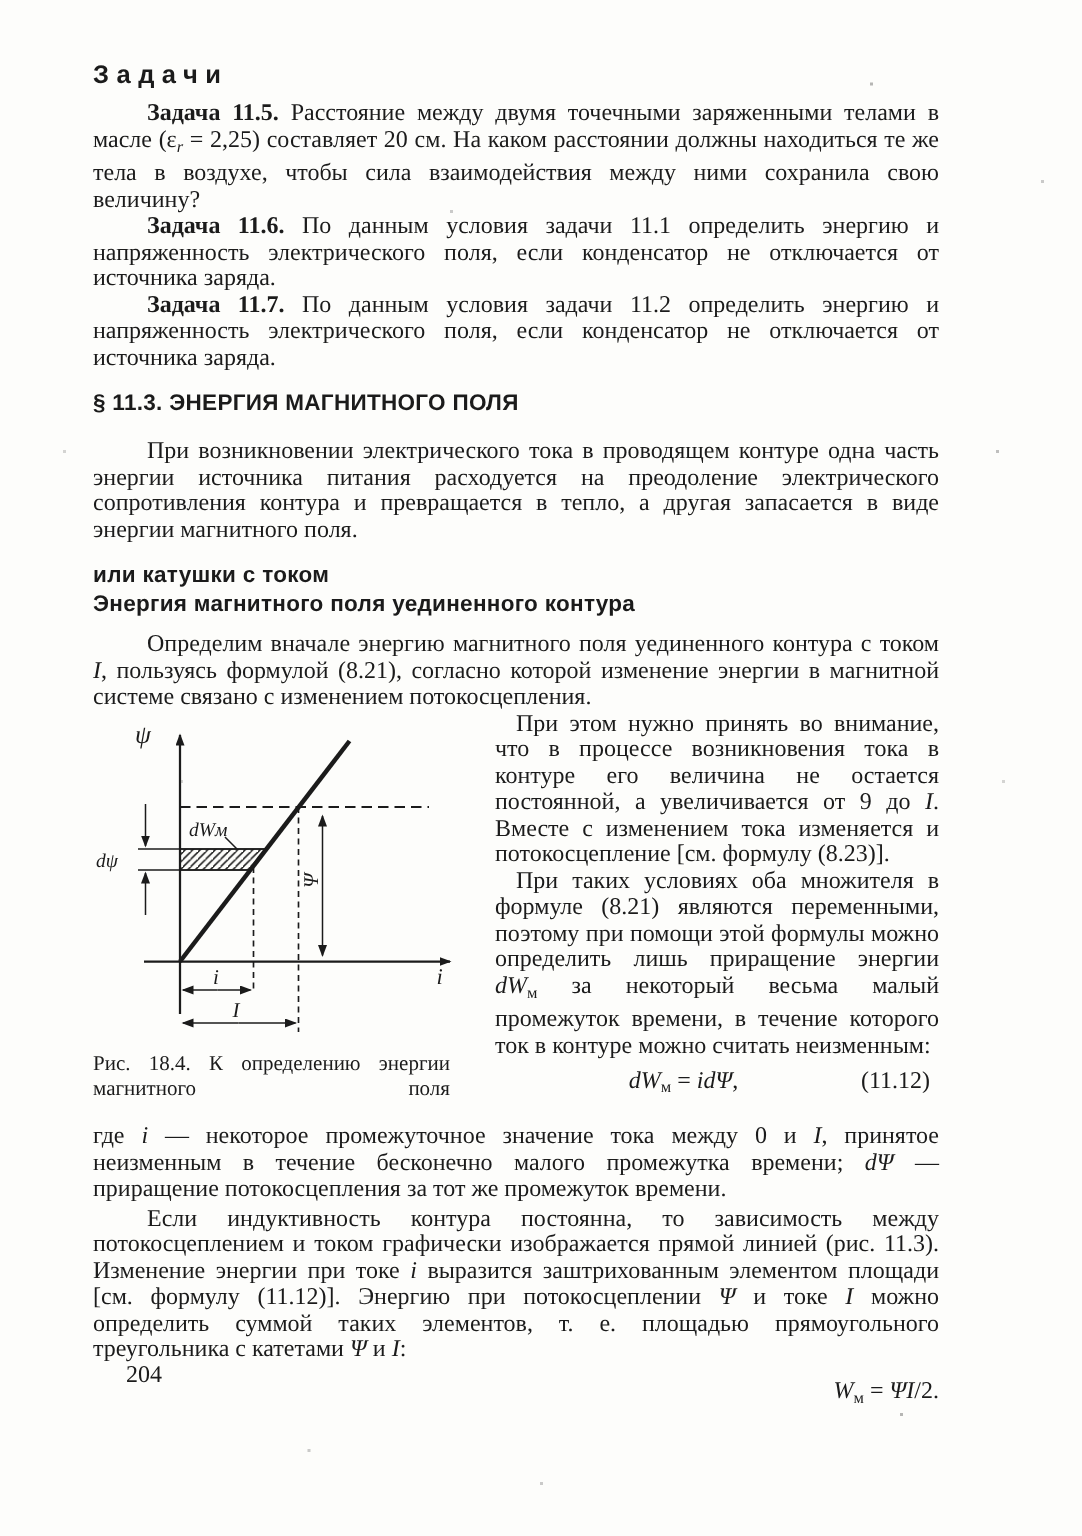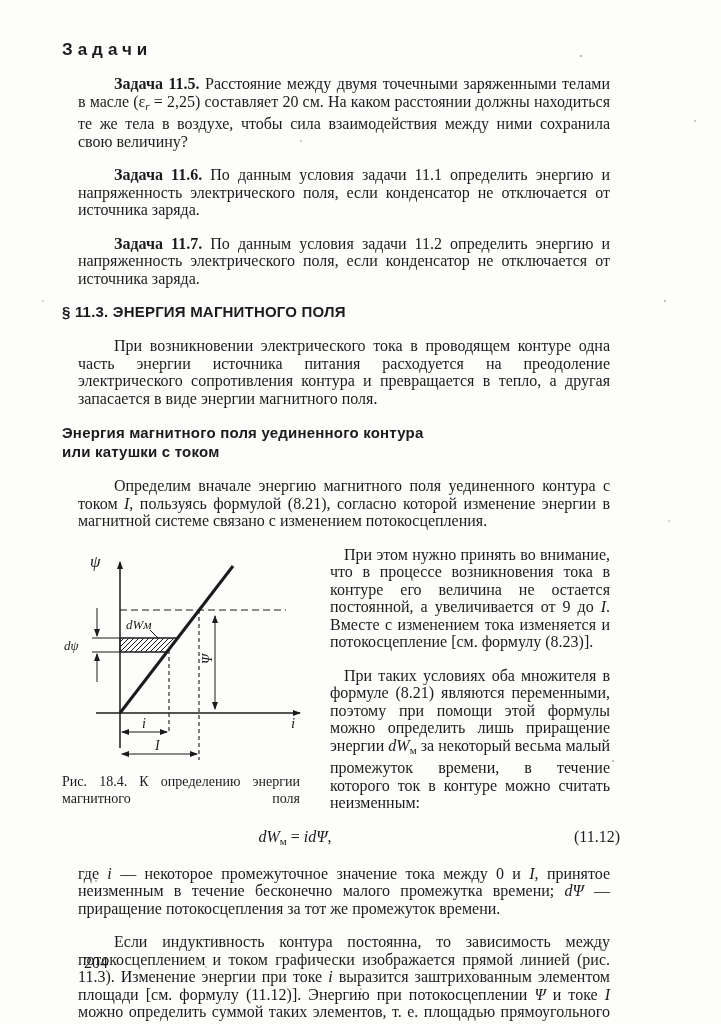--- a/index.html
+++ b/index.html
@@ -2,21 +2,21 @@
 <html lang="ru"><head>
 <meta charset="utf-8">
 <style>
   html,body{margin:0;padding:0;}
   body{width:721px;height:1024px;overflow:hidden;background:#fdfdfb;}
   .page{
     position:relative;width:679px;height:1024px;box-sizing:border-box;
     padding:40px 53px 0 62px;background:#fdfdfb;color:#1b1b1b;
     font-family:"Liberation Serif","DejaVu Serif",serif;
   }
-  p{margin:16px;text-align:justify;font-size:16px;line-height:17.5px;hyphens:auto;}
+  p{margin:0;text-align:justify;font-size:16px;line-height:17.5px;hyphens:auto;}
   .indent{text-indent:36px;}
   .indent-sm{text-indent:14px;}
   .b{font-weight:700;}
   .it{font-style:italic;}
   .sub{font-size:11px;vertical-align:-3px;}
   .problems-heading{
     font-family:"Liberation Sans","DejaVu Sans",sans-serif;
     font-size:17px;font-weight:700;letter-spacing:5px;margin:0 0 8px 0;line-height:19px;
   }
   .section-heading{
@@ -34,21 +34,21 @@
     width:238px;margin-top:7px;font-size:14px;line-height:17px;
     text-align:justify;text-align-last:justify;
   }
   .formula-row{display:flex;align-items:baseline;margin:6px 0 18px 0;}
   .fsp-l{flex:0.8;}
   .fsp-r{flex:1.2;text-align:right;}
   .formula{font-size:16px;white-space:nowrap;}
   .eq-number{margin-right:6px;font-size:16px;}
   .formula-center{text-align:right;margin:10px 0 0 0;}
   .mt2{margin-top:2px;}
-  .page-number{position:absolute;left:84px;top:954px;font-size:16px;}
+  .page-number{position:absolute;left:84px;top:908px;font-size:16px;}
   .specks{position:absolute;left:0;top:0;width:2px;height:2px;background:transparent;
     box-shadow:
       580px 55px 0 rgba(50,50,50,.35), 300px 140px 0 rgba(50,50,50,.25),
       664px 300px 0 rgba(50,50,50,.3), 120px 520px 0 rgba(50,50,50,.2),
       612px 760px 0 rgba(50,50,50,.3), 360px 988px 0 rgba(50,50,50,.25),
       95px 880px 0 rgba(50,50,50,.3), 600px 942px 0 rgba(50,50,50,.35),
       668px 520px 0 rgba(50,50,50,.2), 42px 300px 0 rgba(50,50,50,.2),
       694px 120px 0 rgba(50,50,50,.25), 205px 966px 0 rgba(50,50,50,.25);
   }
   svg text{font-family:"Liberation Serif","DejaVu Serif",serif;font-style:italic;fill:#1b1b1b;}
@@ -63,22 +63,22 @@
 
   <p class="indent"><span class="b">Задача 11.5. </span><span>Расстояние между двумя точечными заряженными телами в масле (ε</span><span class="it sub">r</span><span> = 2,25) составляет 20 см. На каком расстоянии должны находиться те же тела в воздухе, чтобы сила взаимодействия между ними сохранила свою величину?</span></p>
   <p class="indent"><span class="b">Задача 11.6. </span><span>По данным условия задачи 11.1 определить энергию и напряженность электрического поля, если конденсатор не отключается от источника заряда.</span></p>
   <p class="indent"><span class="b">Задача 11.7. </span><span>По данным условия задачи 11.2 определить энергию и напряженность электрического поля, если конденсатор не отключается от источника заряда.</span></p>
 
   <h2 class="section-heading">§ 11.3. ЭНЕРГИЯ МАГНИТНОГО ПОЛЯ</h2>
 
   <p class="indent"><span>При возникновении электрического тока в проводящем контуре одна часть энергии источника питания расходуется на преодоление электрического сопротивления контура и превращается в тепло, а другая запасается в виде энергии магнитного поля.</span></p>
 
   <h3 class="subheading">
+    <span>или катушки с током</span>
     <span>Энергия магнитного поля уединенного контура</span>
-    <span>или катушки с током</span>
   </h3>
 
   <p class="indent"><span>Определим вначале энергию магнитного поля уединенного контура с током </span><span class="it">I</span><span>, пользуясь формулой (8.21), согласно которой изменение энергии в магнитной системе связано с изменением потокосцепления.</span></p>
 
   <div class="figure">
     <svg class="fig-svg" viewBox="0 0 250 216" width="250" height="216" xmlns="http://www.w3.org/2000/svg">
       <defs>
         <pattern id="hatch" patternUnits="userSpaceOnUse" width="5" height="5">
           <path d="M-1,6 L6,-1" stroke="#1b1b1b" stroke-width="1"></path>
           <path d="M-1,1 L1,-1" stroke="#1b1b1b" stroke-width="1"></path>

